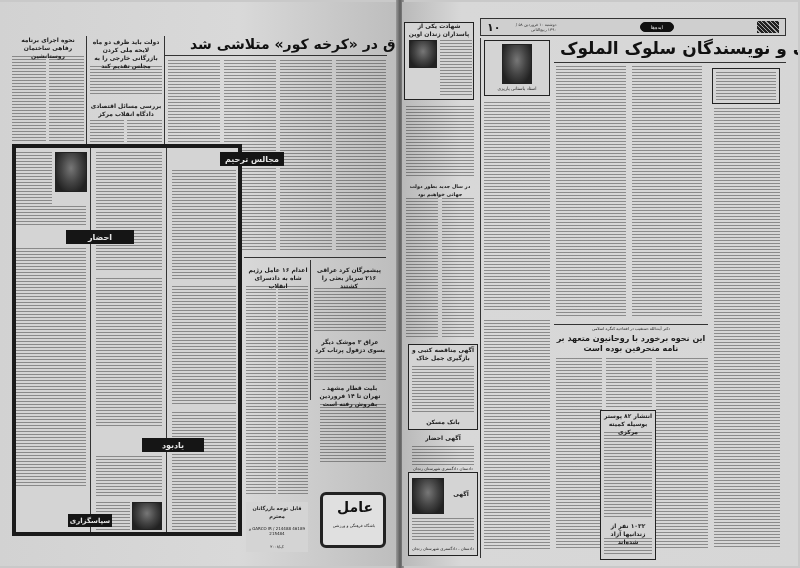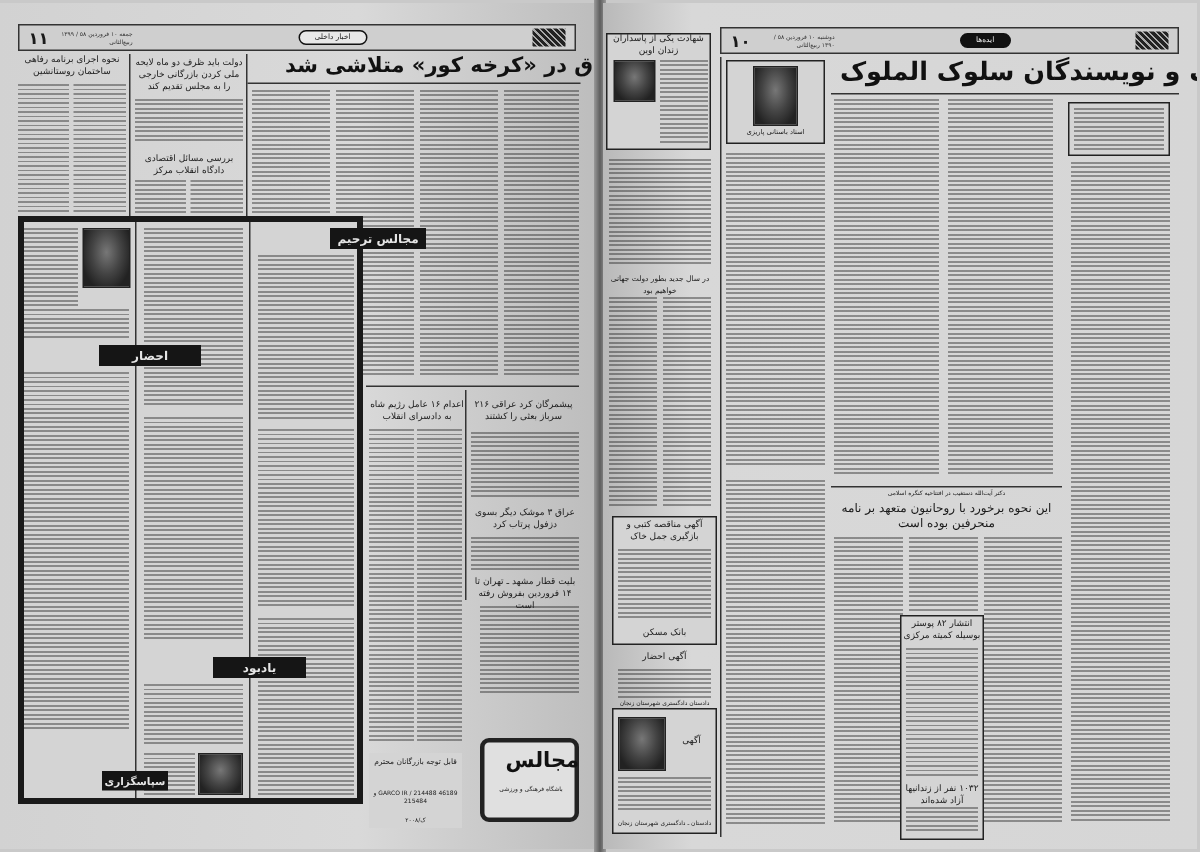--- a/index.html
+++ b/index.html
@@ -14,41 +14,33 @@
   .page-num { font-size: 11px; font-weight: bold; }
   .date-small { font-size: 4px; line-height: 5px; color: #333; direction: rtl; }
   .section-tag { border: 1.5px solid #111; border-radius: 7px; background: #e8e8e8; font-size: 5px; padding: 1px 10px; direction: rtl; }
   .section-tag.dark { background: #111; color: #eee; }
   .logo { width: 22px; height: 12px; background: repeating-linear-gradient(45deg,#222 0 2px,#aaa 2px 3px); }
   .headline { position: absolute; direction: rtl; font-weight: bold; color: #111; white-space: nowrap; font-family: "DejaVu Sans", sans-serif; }
   .rule { position: absolute; background: #333; }
   .textcol { position: absolute; background-image: repeating-linear-gradient(180deg, rgba(30,30,30,0.55) 0px, rgba(30,30,30,0.55) 1.3px, transparent 1.3px, transparent 3px); opacity: 0.75; }
   .box { position: absolute; border: 1.5px solid #222; background: #d4d4d4; }
   .box.thick { border: 4px solid #1a1a1a; }
-  .subhead { position: absolute; direction: rtl; font-size: 6px; font-weight: normal; text-align: center; line-height: 8px; }
+  .subhead { position: absolute; direction: rtl; font-size: 6px; font-weight: bold; text-align: center; line-height: 8px; }
   .photo { position: absolute; background: radial-gradient(ellipse at 50% 40%, #777 0%, #444 45%, #222 80%); border: 1px solid #222; }
   .caption { position: absolute; font-size: 4.5px; direction: rtl; text-align: center; }
   .banner { position: absolute; background: #151515; color: #e5e5e5; font-weight: bold; direction: rtl; display: flex; align-items: center; justify-content: center; margin-left: 48px; }
   .ad-frame { position: absolute; border: 3px solid #222; border-radius: 6px; background: #e0e0e0; }
   .small { font-size: 4px; line-height: 5px; direction: rtl; }
 </style>
 </head>
 <body>
 
 <div class="spread">
 
   <div class="page left">
-    <div class="header-bar" style="left:12px; width:372px;">
-      <span style="display:flex;align-items:center;gap:6px;">
-        <span class="page-num">۱۱</span>
-        <span class="date-small" style="width:50px;">جمعه ۱۰ فروردین ۵۸ / ۱۳۹۹ ربیع‌الثانی</span>
-      </span>
-      <span class="section-tag">اخبار داخلی</span>
-      <span class="logo"></span>
-    </div>
 
     <div class="headline" style="left:190px; top:34px; font-size:14px;">سد دفاعی عراق در «کرخه کور» متلاشی شد</div>
     <div class="rule" style="left:165px; top:53px; width:222px; height:1px;"></div>
 
     <div class="subhead" style="left:12px; top:34px; width:72px;">نحوه اجرای برنامه رفاهی ساختمان روستانشین</div>
     <div class="rule" style="left:86px; top:34px; width:1px; height:108px;"></div>
     <div class="subhead" style="left:90px; top:36px; width:72px;">دولت باید ظرف دو ماه لایحه ملی کردن بازرگانی خارجی را به مجلس تقدیم کند</div>
     <div class="rule" style="left:164px; top:34px; width:1px; height:108px;"></div>
 
     <div class="textcol" style="left:12px; top:54px; width:34px; height:86px;"></div>
@@ -97,21 +89,21 @@
     <div class="textcol" style="left:320px; top:402px; width:66px; height:60px;"></div>
     <div class="textcol" style="left:246px; top:284px; width:30px; height:210px;"></div>
     <div class="textcol" style="left:278px; top:284px; width:30px; height:210px;"></div>
 
     <div class="box" style="left:246px; top:500px; width:62px; height:50px; border:none;">
       <div class="subhead" style="left:0; top:2px; width:62px; font-size:5px;">قابل توجه بازرگانان محترم</div>
       <div class="small" style="position:absolute; left:2px; top:24px; width:58px; text-align:center;">46189 GARCO IR / 214488 و 215484</div>
       <div class="small" style="position:absolute; left:2px; top:42px; width:58px; text-align:center;">ک/۲۰۰۸</div>
     </div>
     <div class="ad-frame" style="left:320px; top:490px; width:66px; height:56px;">
-      <div class="headline" style="position:absolute; left:14px; top:4px; font-size:14px;">مجالس</div>
+      <div class="headline" style="position:absolute; left:14px; top:4px; font-size:14px;">عامل</div>
       <div class="small" style="position:absolute; left:4px; top:28px; width:54px; text-align:center;">باشگاه فرهنگی و ورزشی</div>
     </div>
   </div>
 
   <div class="gutter"></div>
 
   <div class="page right">
     <div class="header-bar" style="left:78px; width:306px; top:16px;">
       <span style="display:flex;align-items:center;gap:6px;">
         <span class="page-num">۱۰</span>

